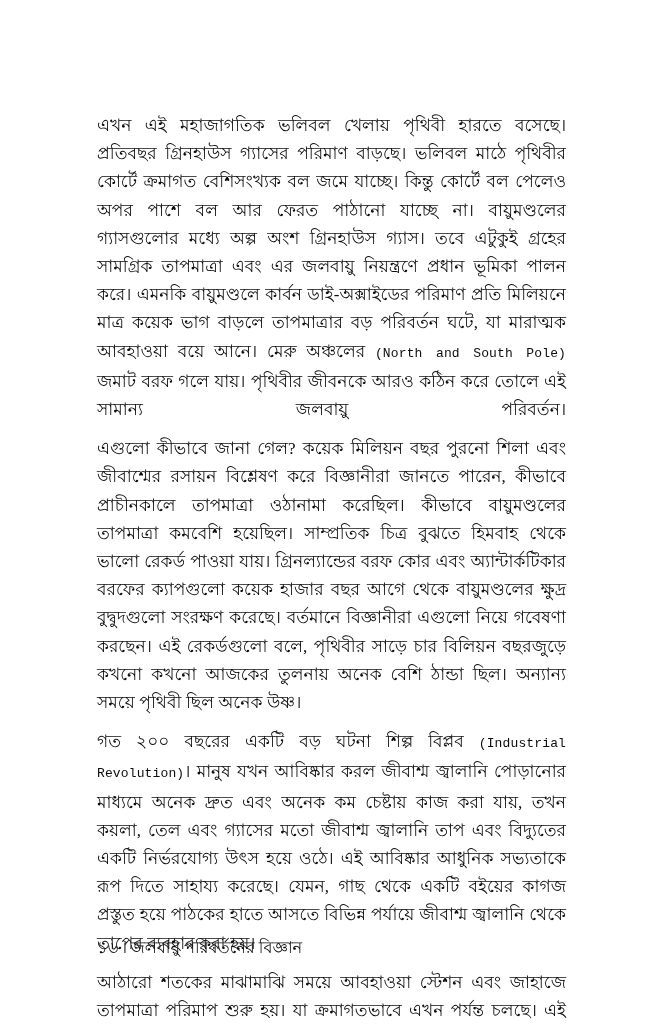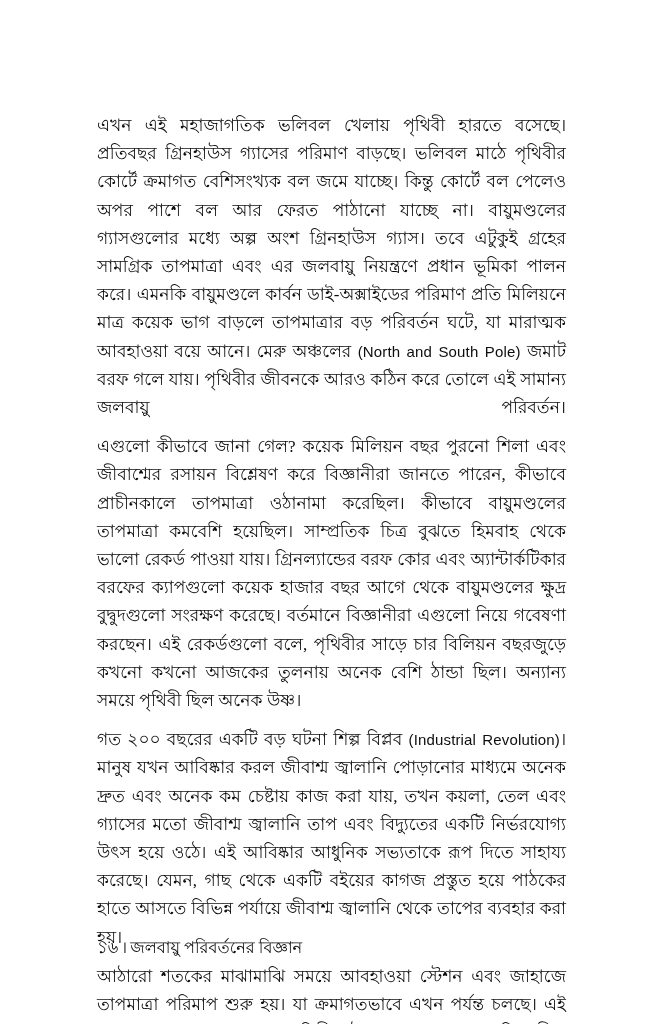--- a/index.html
+++ b/index.html
@@ -38,22 +38,22 @@
     -webkit-font-smoothing: antialiased;
   }
   .para:last-child {
     margin-bottom: 0;
   }
   
   .para.justify-all {
     text-align-last: justify;
   }
   .latin {
-    font-family: Liberation Sans, sans-serif;
-    font-size: 15px;
+    font-family: Liberation Mono, monospace;
+    font-size: 13px;
     letter-spacing: 0.01em;
   }
   .footer {
     position: absolute;
     left: 97px;
     top: 936px;
     width: 469px;
     font-size: 16.2px;
     line-height: 24px;
     color: #0d0d0d;

